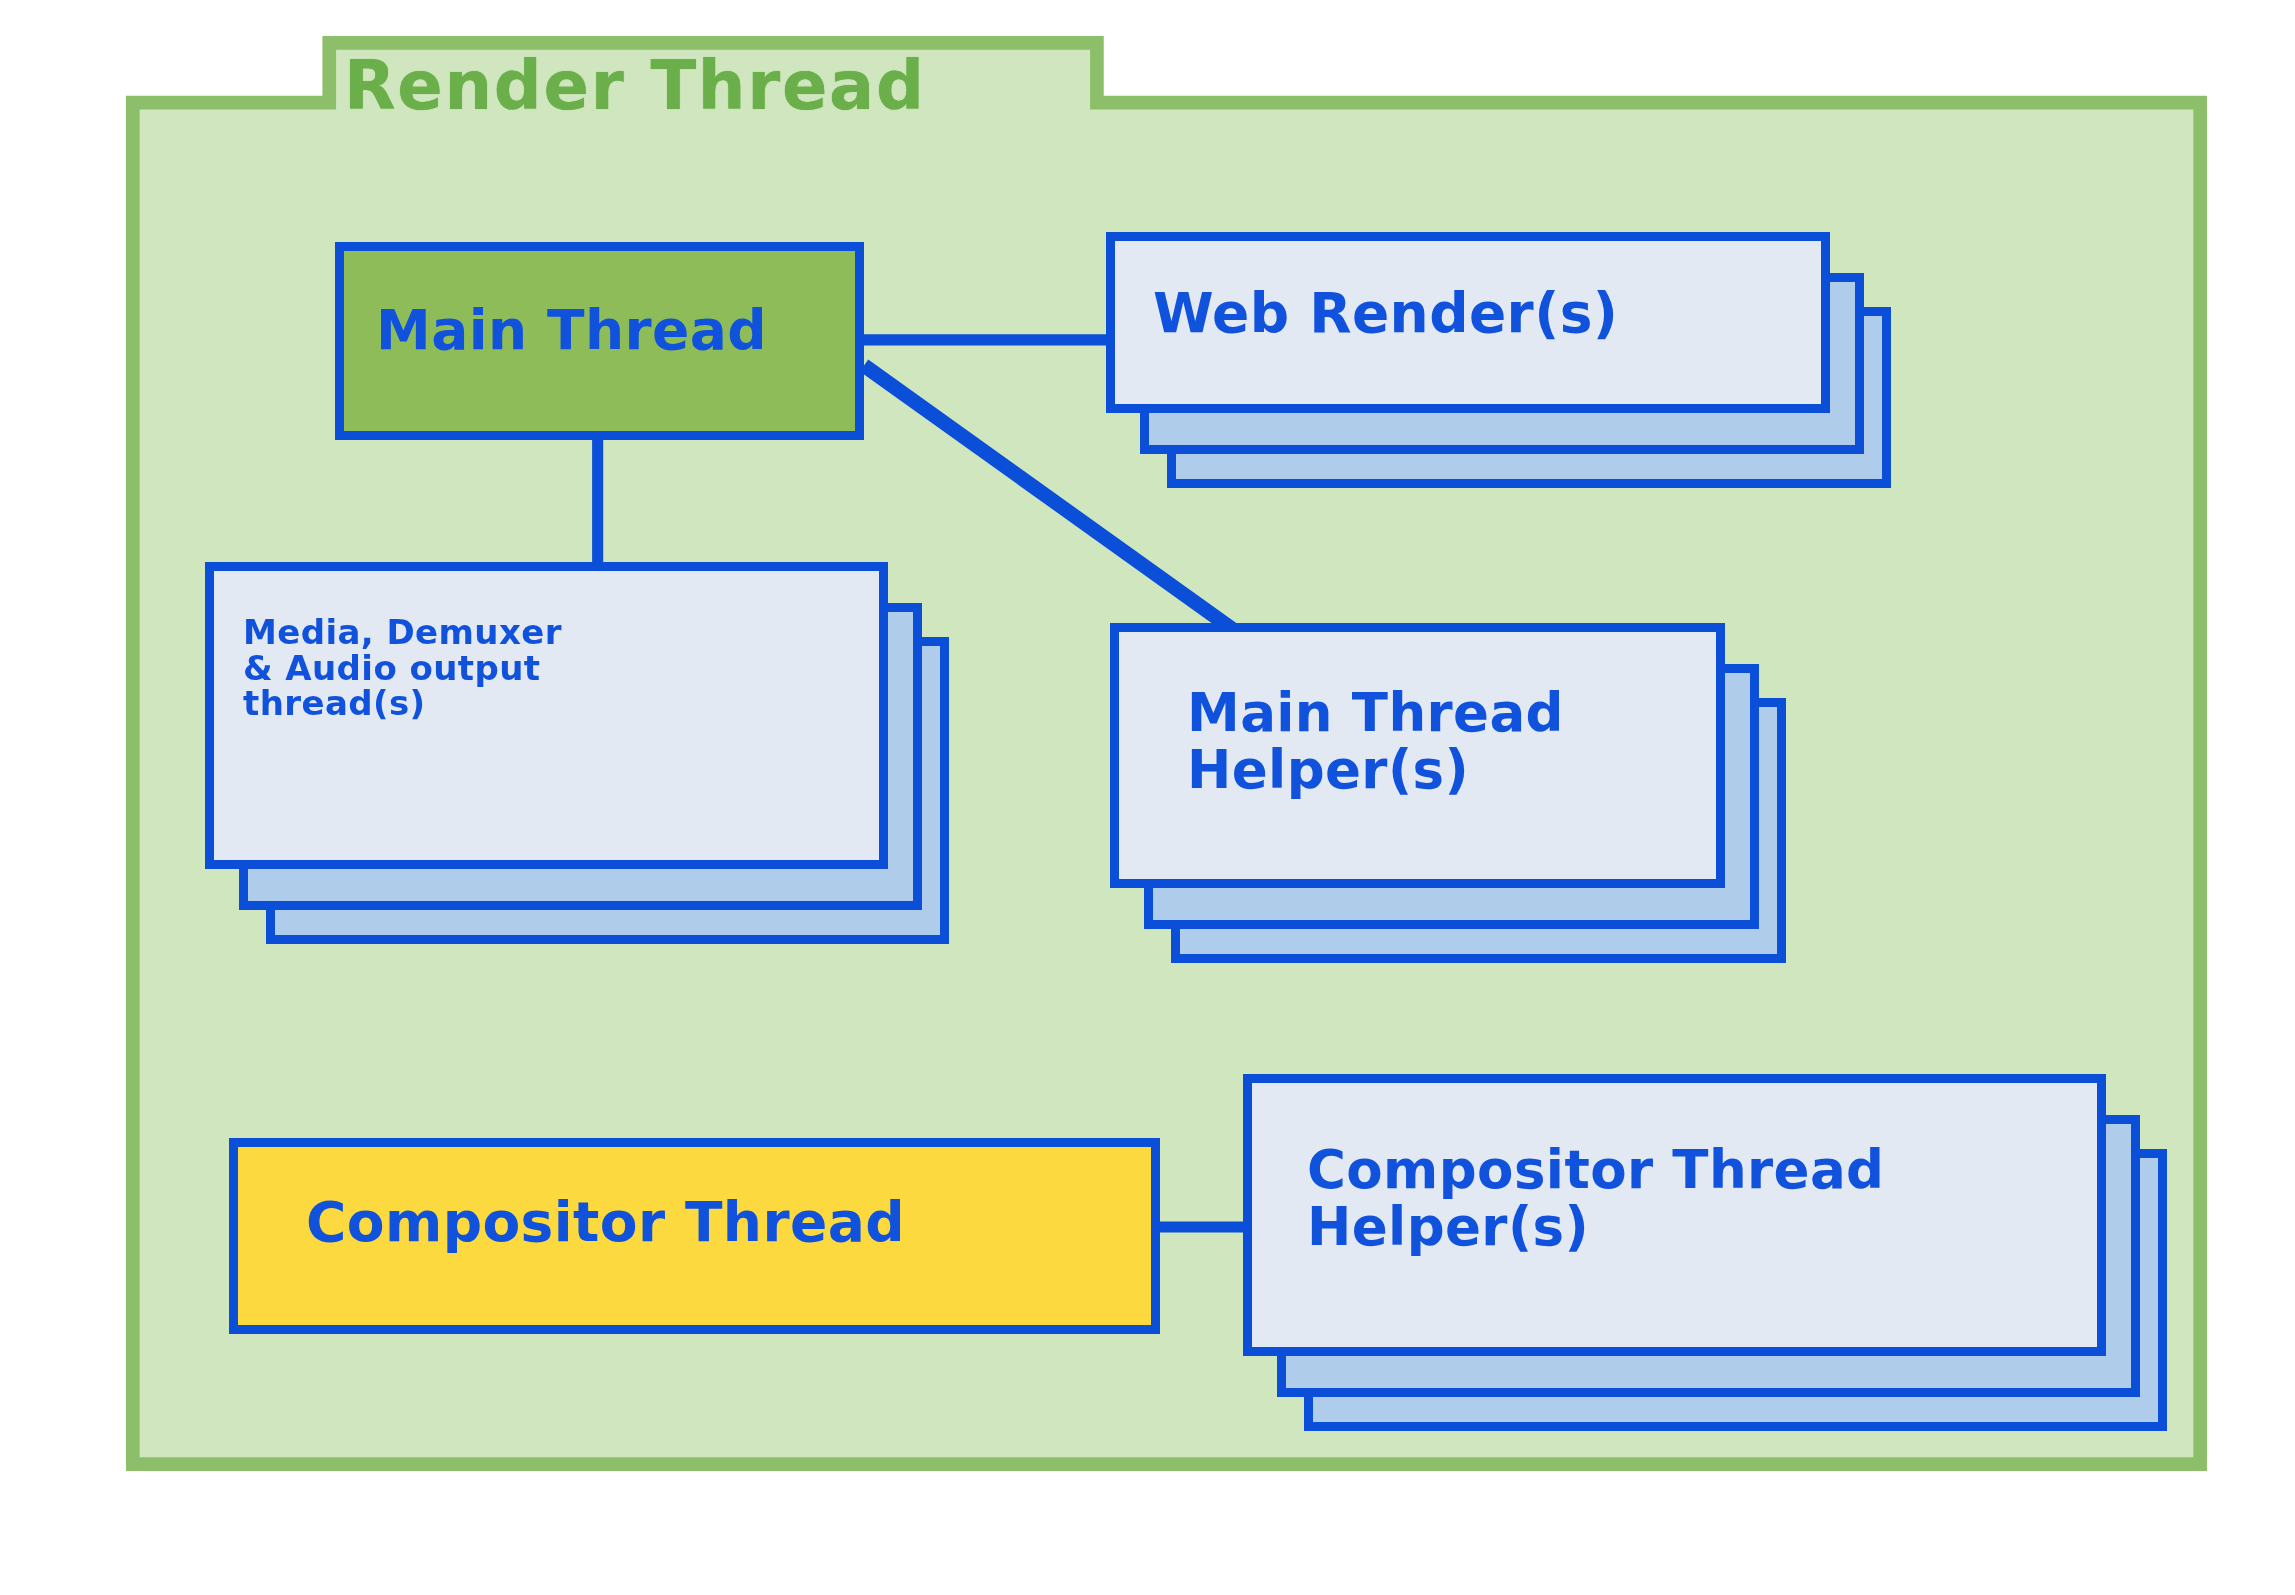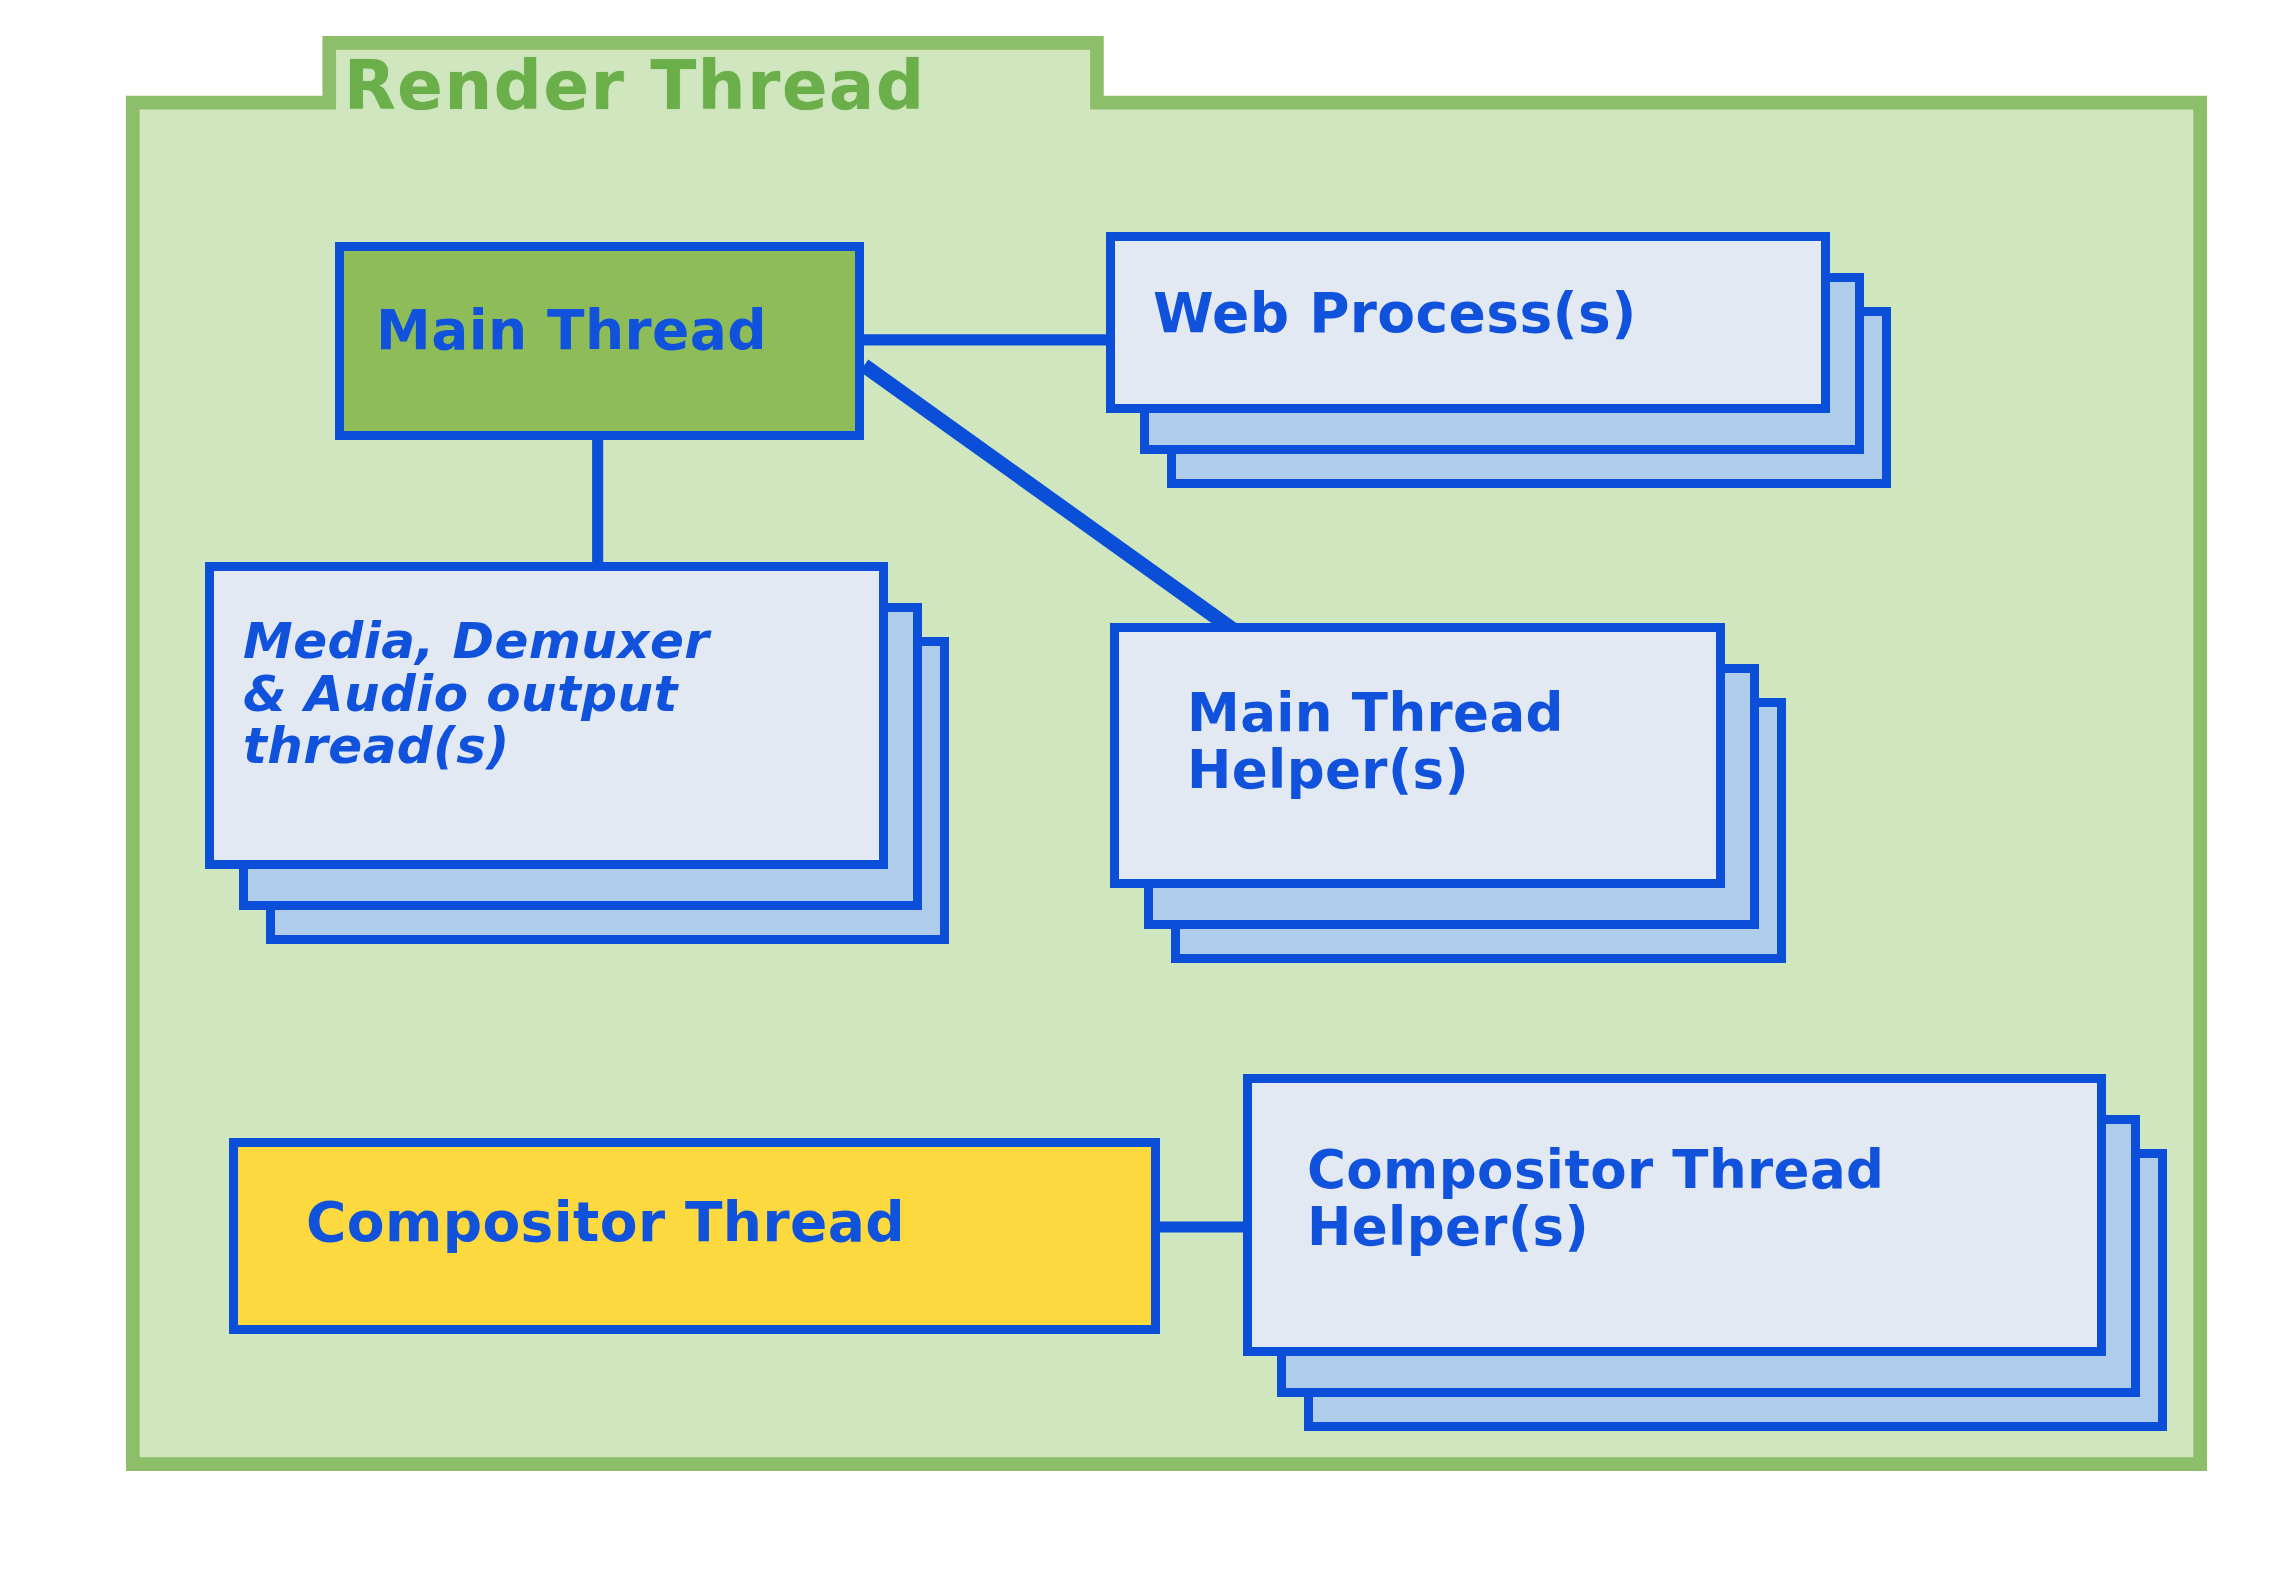--- a/index.html
+++ b/index.html
@@ -122,28 +122,28 @@
 
 <div class="node" style="left:335px; top:242px; width:529px; height:198px;">
   <div class="card green" style="left:0; top:0; width:529px; height:198px;"></div>
   <div class="node-label" style="left:41px; top:60px; font-size:55px;">Main Thread</div>
 </div>
 
 <div class="node" style="left:1106px; top:232px; width:786px; height:256px;">
   <div class="card stack-2" style="left:61px; top:75px; width:724px; height:181px;"></div>
   <div class="card stack-1" style="left:34px; top:41px; width:724px; height:181px;"></div>
   <div class="card" style="left:0; top:0; width:724px; height:181px;"></div>
-  <div class="node-label" style="left:47px; top:53px; font-size:55px;">Web Process(s)</div>
+  <div class="node-label" style="left:47px; top:53px; font-size:55px;">Web Render(s)</div>
 </div>
 
 <div class="node" style="left:205px; top:562px; width:752px; height:384px;">
   <div class="card stack-2" style="left:61px; top:75px; width:683px; height:307px;"></div>
   <div class="card stack-1" style="left:34px; top:41px; width:683px; height:307px;"></div>
   <div class="card" style="left:0; top:0; width:683px; height:307px;"></div>
-  <div class="node-label" style="left:38px; top:53px; font-size:50px; line-height:1.05;font-style:italic;">Media, Demuxer
+  <div class="node-label" style="left:38px; top:53px; font-size:34px; line-height:1.05;">Media, Demuxer
 &amp; Audio output
      thread(s)</div>
 </div>
 
 <div class="node" style="left:1110px; top:623px; width:683px; height:342px;">
   <div class="card stack-2" style="left:61px; top:75px; width:615px; height:265px;"></div>
   <div class="card stack-1" style="left:34px; top:41px; width:615px; height:265px;"></div>
   <div class="card" style="left:0; top:0; width:615px; height:265px;"></div>
   <div class="node-label" style="left:77px; top:61px; font-size:53px; line-height:1.08;">Main Thread
 Helper(s)</div>

